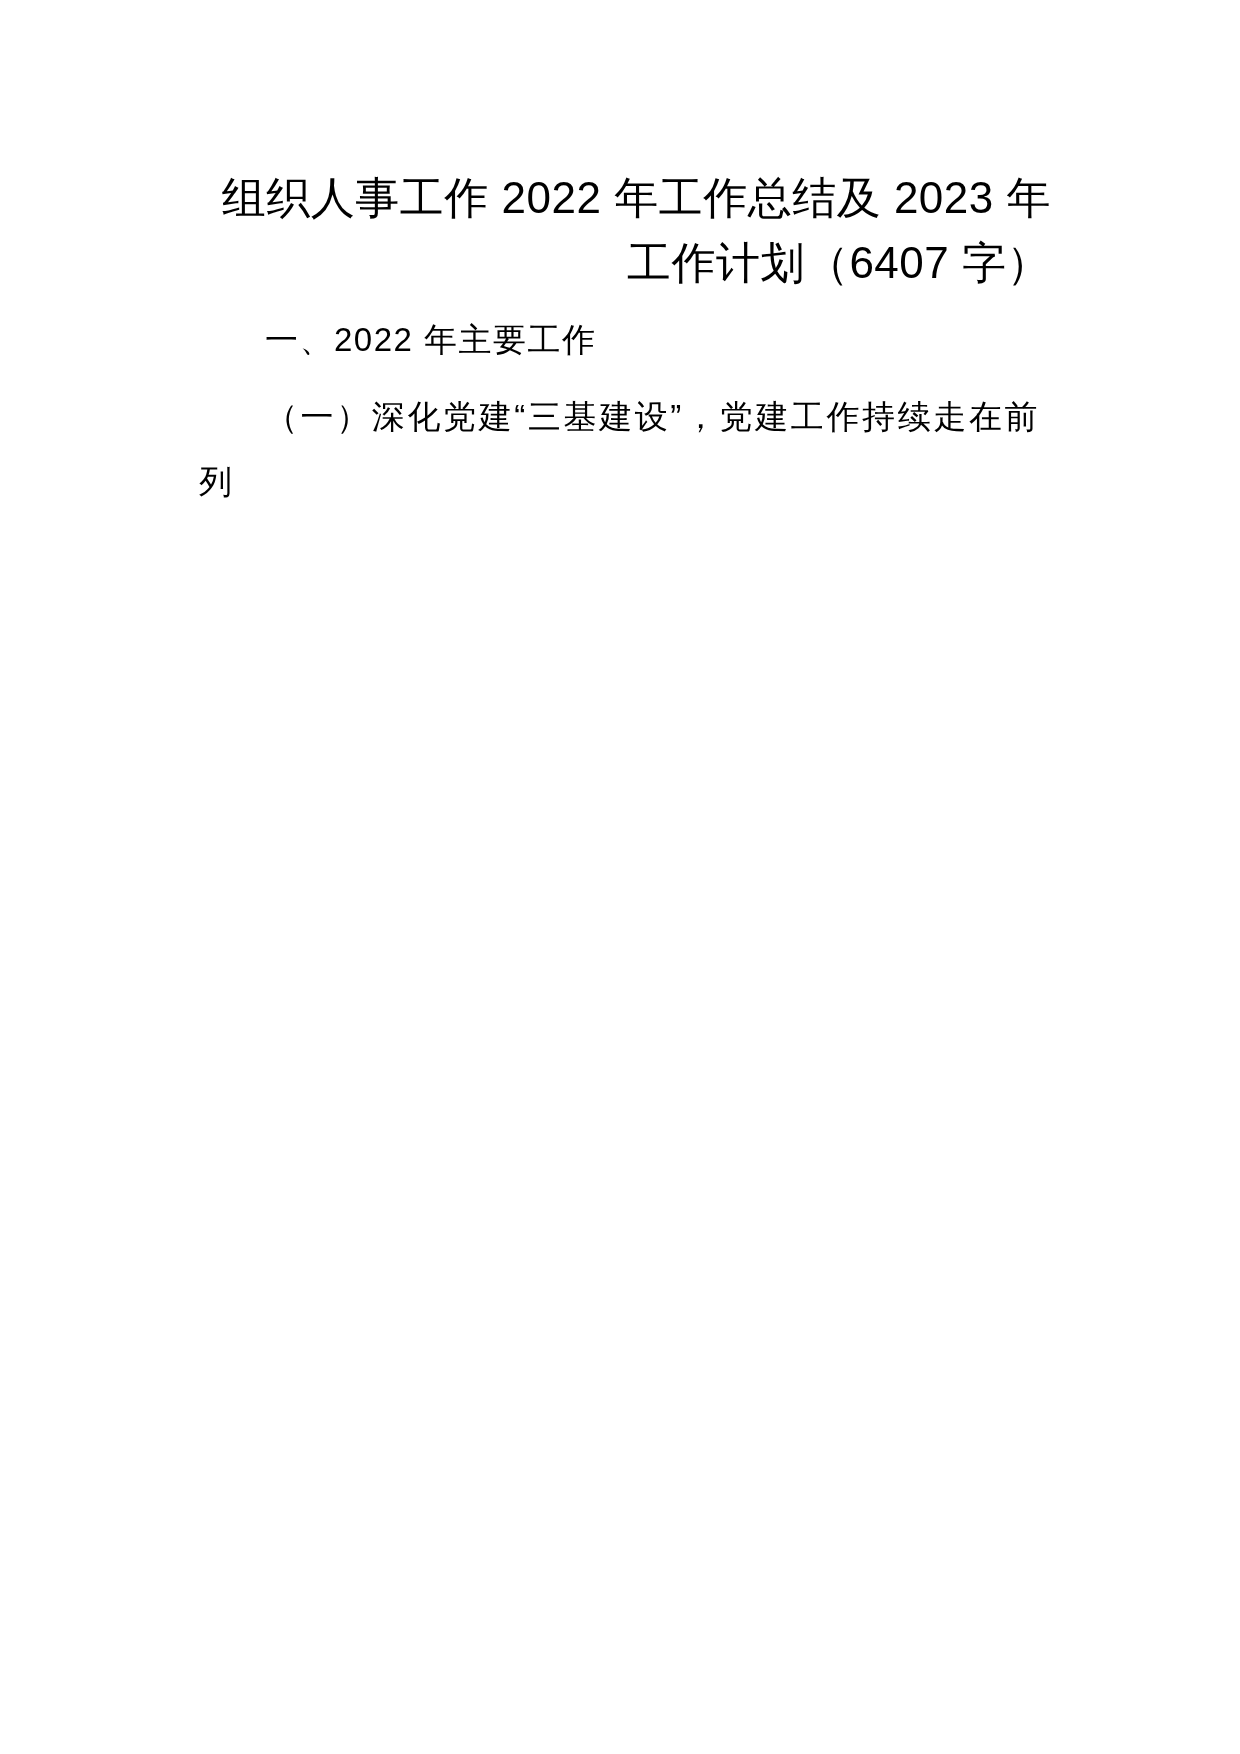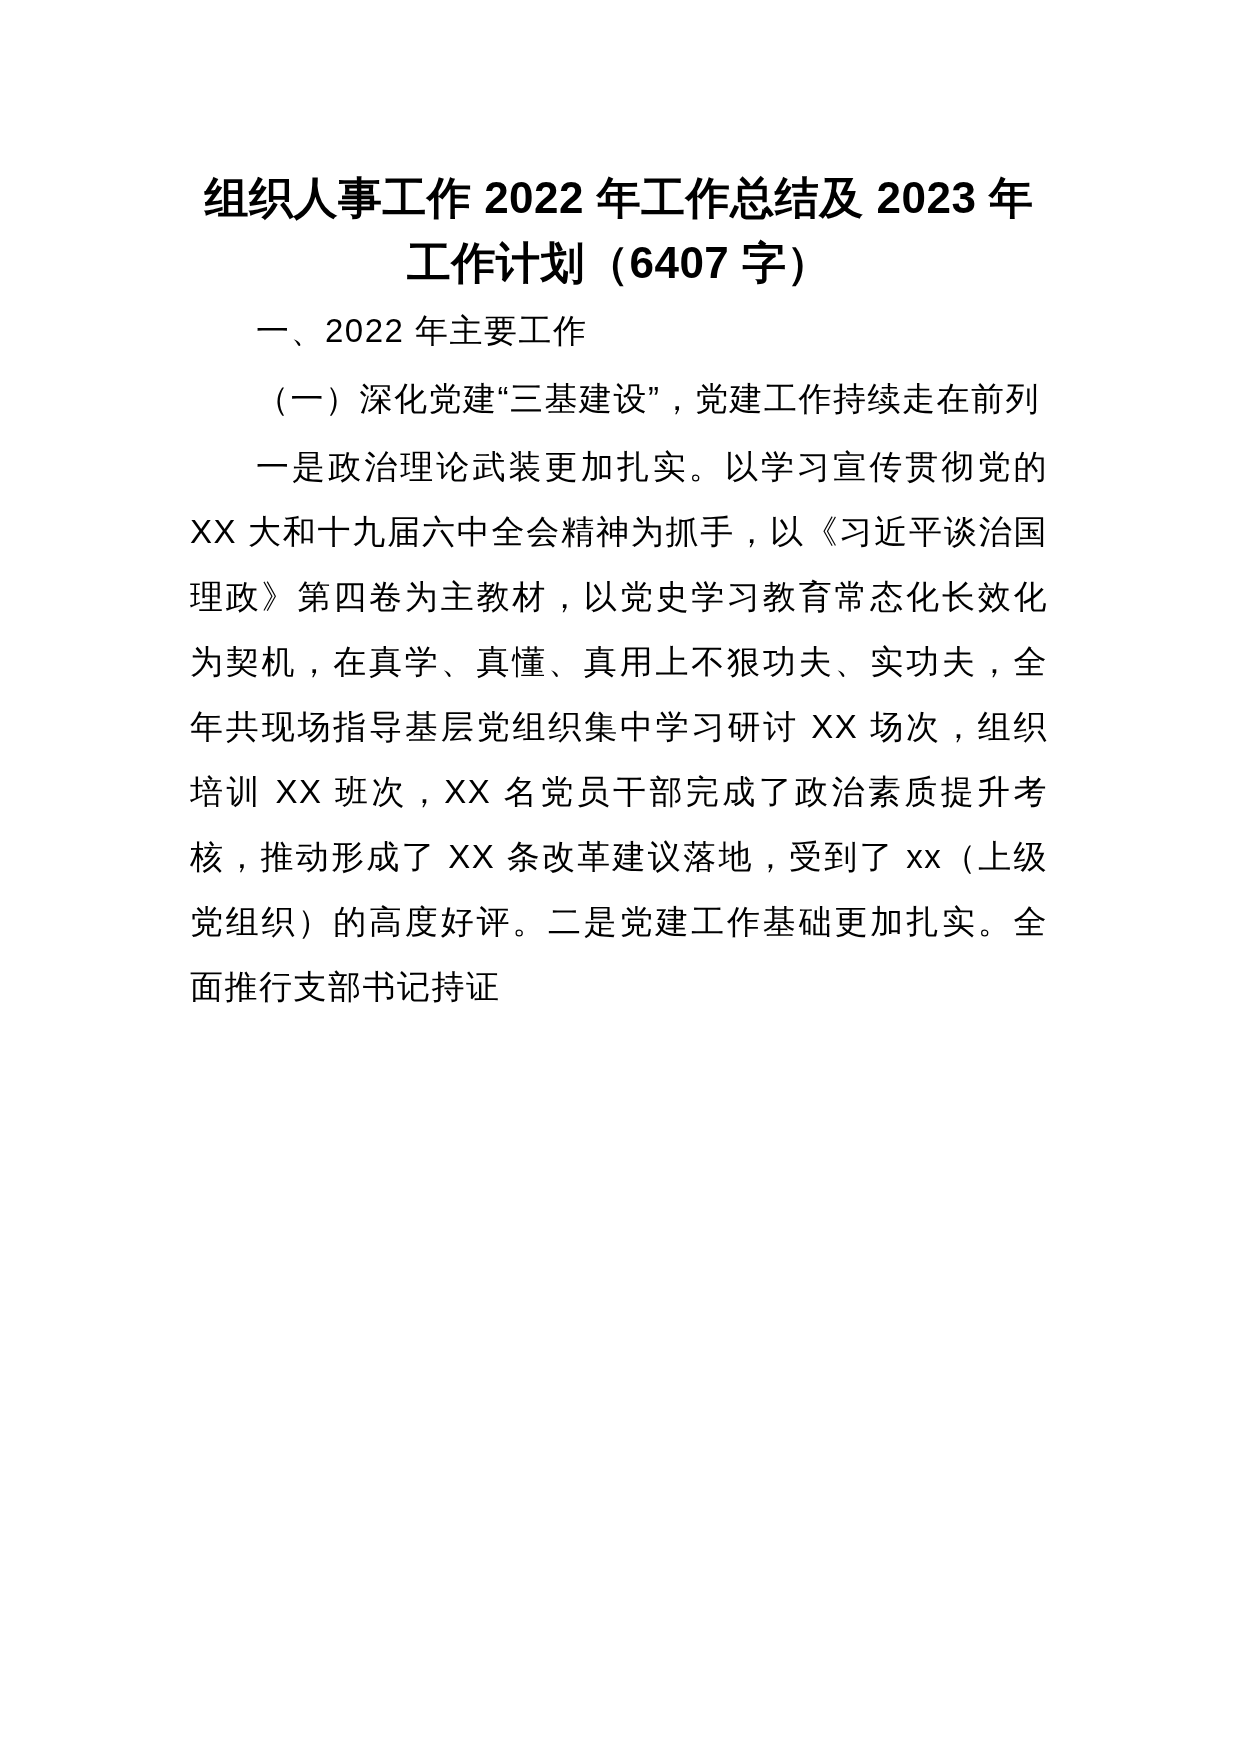--- a/index.html
+++ b/index.html
@@ -19,39 +19,38 @@
     left: 187px;
     top: 165px;
     width: 864px;
     color: #000000;
     font-family: "Liberation Sans", sans-serif;
     text-align: justify;
   }
   .doc-title {
     margin: 0;
     font-size: 44px;
-    font-weight: 700;
+    font-weight: 400;
     line-height: 65px;
     letter-spacing: 0.5px;
-    text-align: center;
+    text-align: right;
     text-indent: 0;
   }
   .para {
-    margin: 3px;
+    margin: 12px;
     font-size: 33px;
     font-weight: 400;
     line-height: 65px;
     letter-spacing: 1.5px;
     text-indent: 2em;
     word-break: normal;
   }
 </style>
 </head>
 <body>
 
 <div class="page">
   <div class="content">
     <h1 class="doc-title">组织人事工作 2022 年工作总结及 2023 年工作计划（6407 字）</h1>
     <p class="para">一、2022 年主要工作</p>
     <p class="para">（一）深化党建“三基建设”，党建工作持续走在前列</p>
-    <p class="para">一是政治理论武装更加扎实。以学习宣传贯彻党的 XX 大和十九届六中全会精神为抓手，以《习近平谈治国理政》第四卷为主教材，以党史学习教育常态化长效化为契机，在真学、真懂、真用上不狠功夫、实功夫，全年共现场指导基层党组织集中学习研讨 XX 场次，组织培训 XX 班次，XX 名党员干部完成了政治素质提升考核，推动形成了 XX 条改革建议落地，受到了 xx（上级党组织）的高度好评。二是党建工作基础更加扎实。全面推行支部书记持证</p>
   </div>
 </div>
 
 </body></html>

